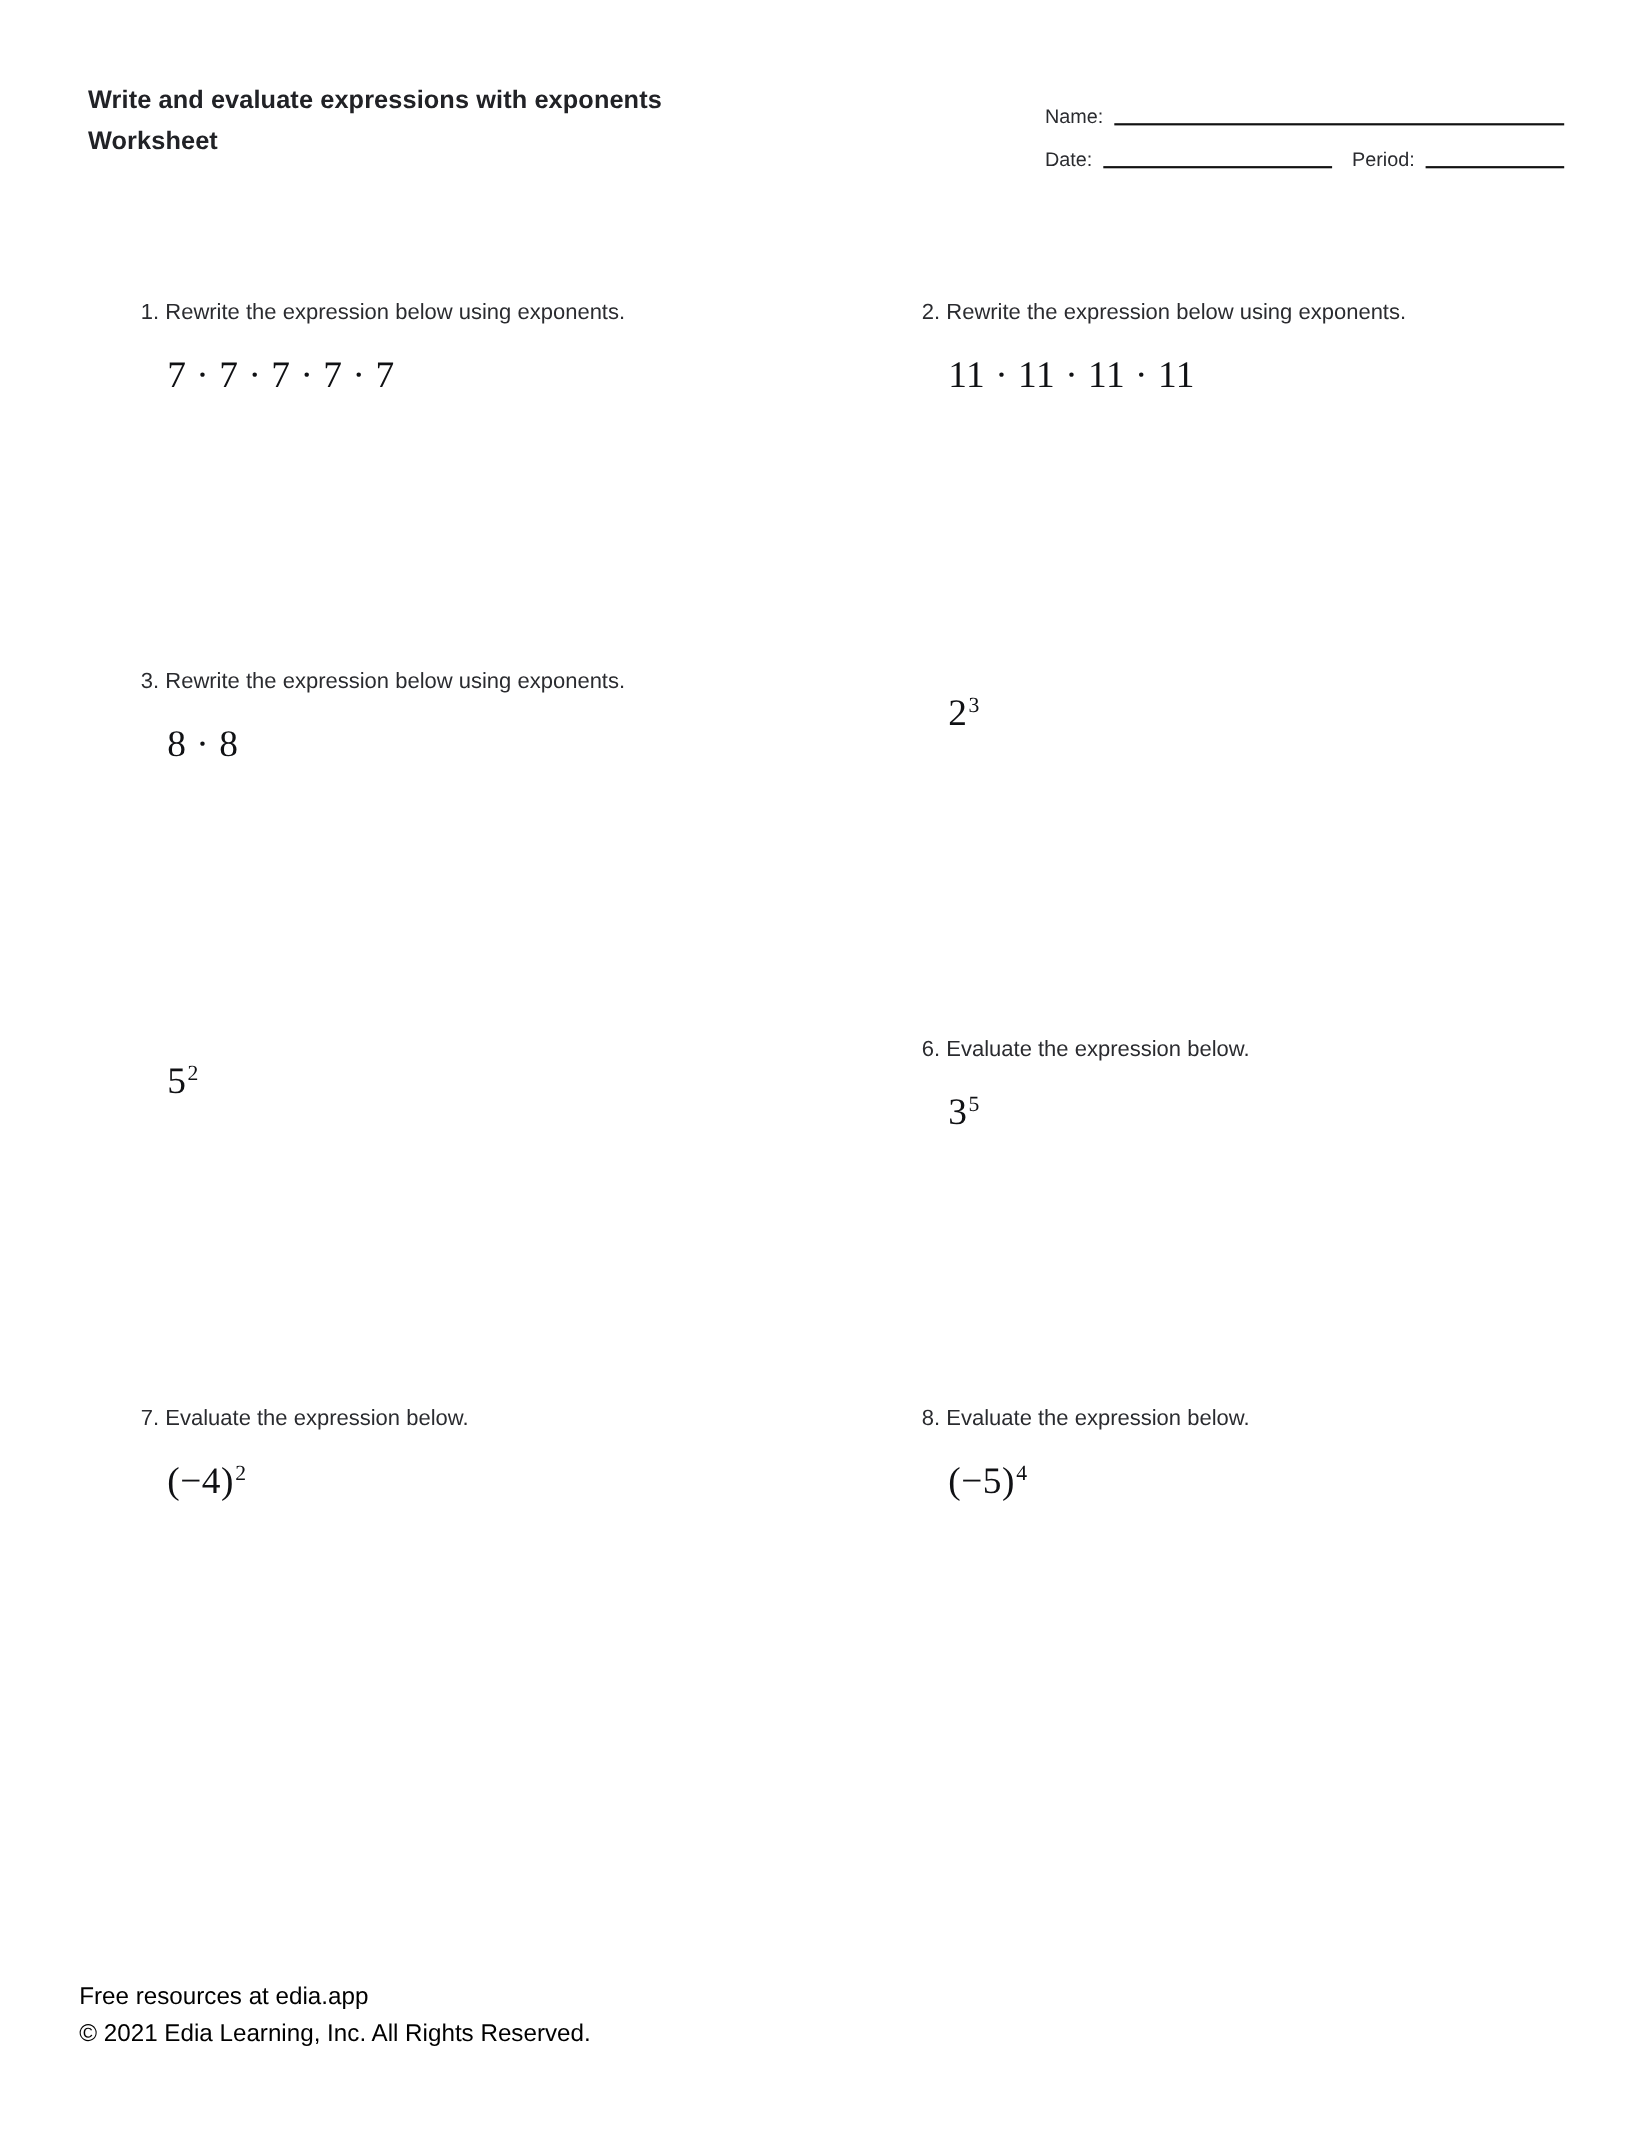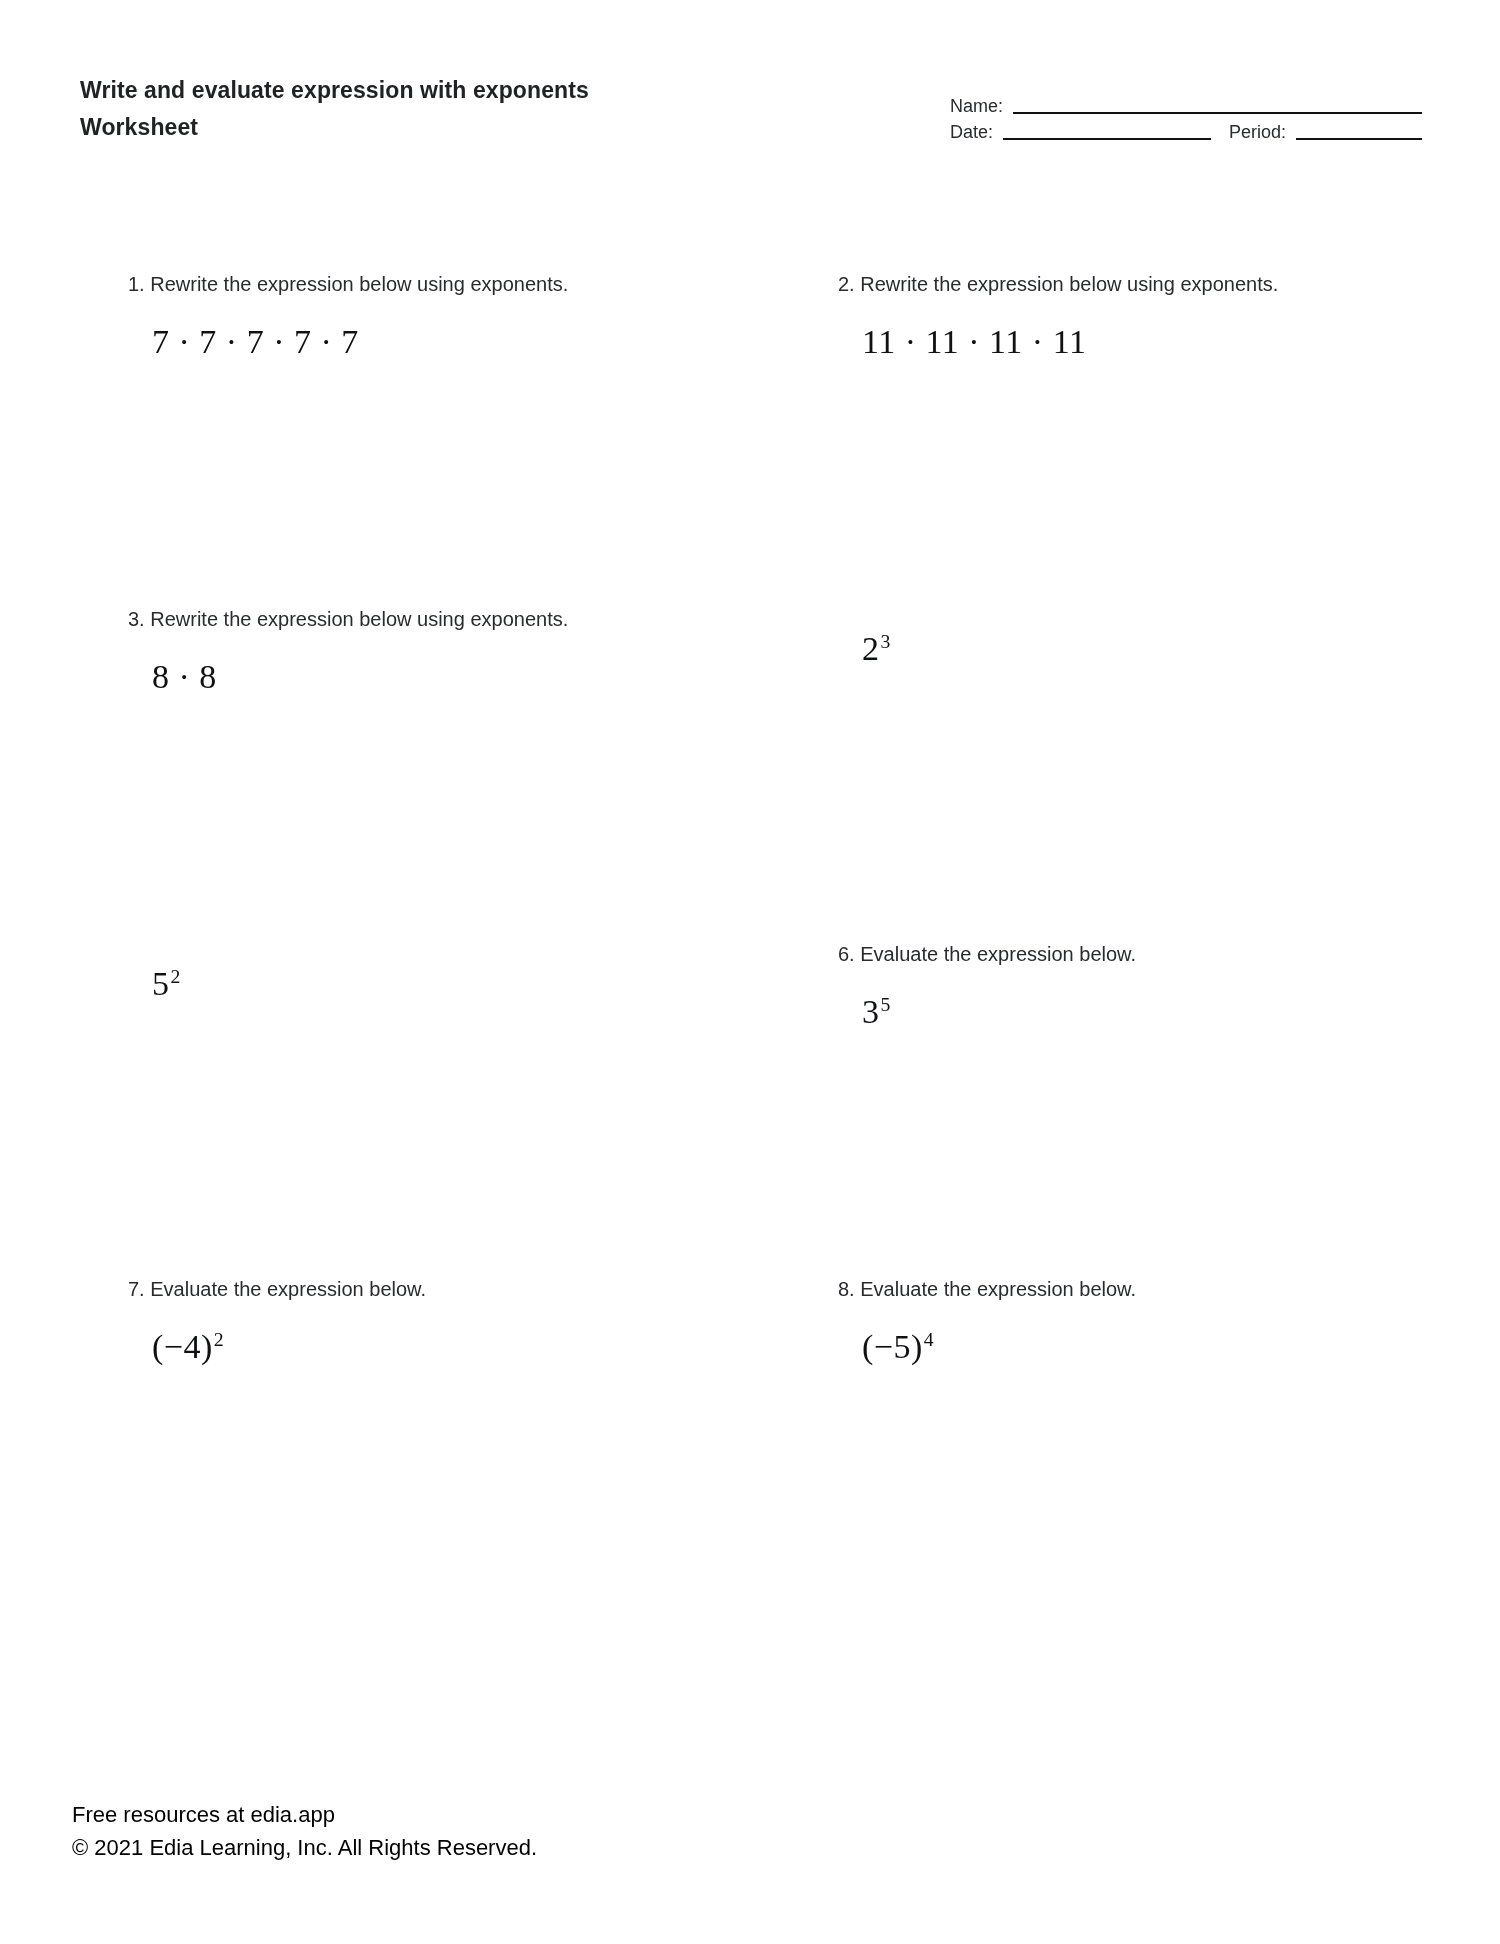--- a/index.html
+++ b/index.html
@@ -15,21 +15,21 @@
 
   
   .title-block { position: absolute; left: 80px; top: 72px; }
   .title-line {
     font-size: 23px; font-weight: 700; color: #212226;
     line-height: 37px; letter-spacing: 0.1px;
   }
 
   .id-block { position: absolute; left: 950px; top: 92px; width: 472px; }
   .id-row { display: flex; align-items: flex-end; height: 26px; }
-  .id-row + .id-row { }
+  .id-row + .id-row { margin-top: 13px; }
   .id-label { font-size: 18px; color: #2a2b2f; line-height: 24px; white-space: nowrap; }
   .blank-line { border-bottom: 2.5px solid #121212; margin-bottom: 4px; }
   .line-grow { flex: 1 1 auto; margin-left: 10px; }
   .line-date { width: 208px; margin-left: 10px; }
   .period-label { margin-left: 18px; }
 
   
   .problems {
     position: absolute; left: 80px; top: 268px; width: 1342px;
     display: grid;
@@ -54,21 +54,21 @@
   
   .footer { position: absolute; left: 72px; top: 1798px; }
   .footer-line { font-size: 22px; line-height: 33px; color: #000000; }
 </style>
 </head>
 <body>
 
 <div class="page">
 
   <div class="title-block">
-    <div class="title-line">Write and evaluate expression with exponents</div>
+    <div class="title-line">Write and evaluate expressions with exponents</div>
     <div class="title-line">Worksheet</div>
   </div>
 
   <div class="id-block">
     <div class="id-row">
       <span class="id-label">Name:</span>
       <span class="blank-line line-grow"></span>
     </div>
     <div class="id-row">
       <span class="id-label">Date:</span>

